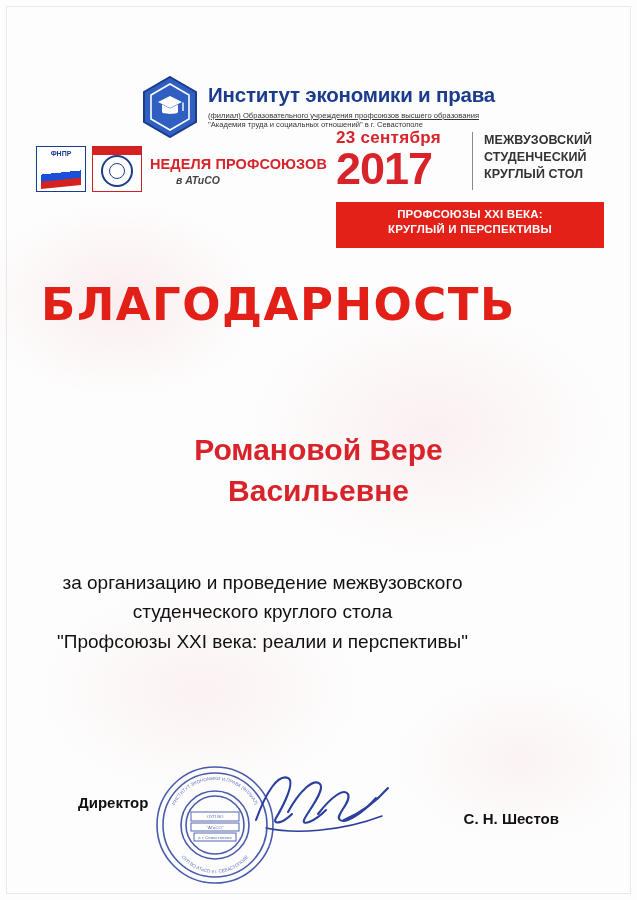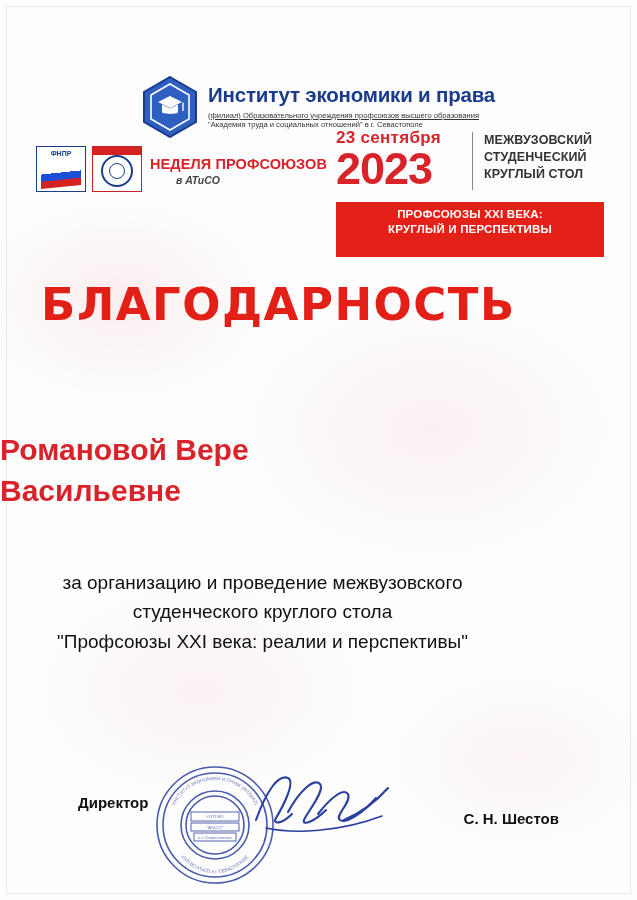--- a/index.html
+++ b/index.html
@@ -208,21 +208,21 @@
     line-height: 1.35;
     letter-spacing: 0.1px;
   }
   .red-strip {
     position: absolute;
     left: 336px; top: 74px;
     width: 268px;
     background: #e32119;
     color: #ffffff;
     text-align: center;
-    padding: 5px 4px 20px 4px;
+    padding: 5px 4px 11px 4px;
     box-sizing: border-box;
     font-size: 11.5px;
     font-weight: bold;
     line-height: 1.3;
     letter-spacing: 0.2px;
   }
 
   
   .award-title {
     position: absolute;
@@ -234,20 +234,21 @@
     color: #e22017;
     letter-spacing: 1.5px;
     font-family: "DejaVu Sans", sans-serif;
   }
 
   
   .recipient {
     position: absolute;
     left: 0; top: 430px;
     width: 637px;
+    text-align: center;
     font-size: 30px;
     font-weight: bold;
     color: #d8232a;
     line-height: 1.35;
   }
 
   
   .body-text {
     position: absolute;
     left: 0; top: 568px;
@@ -328,21 +329,21 @@
       </div>
     </div>
 
     <div class="week-block">
       <div class="week-title">НЕДЕЛЯ ПРОФСОЮЗОВ</div>
       <div class="week-sub">в АТиСО</div>
     </div>
 
     <div class="date-block">
       <div class="date-day">23 сентября</div>
-      <div class="date-year">2023</div>
+      <div class="date-year">2017</div>
     </div>
 
     <div class="vline"></div>
 
     <div class="event-block">
       <div>МЕЖВУЗОВСКИЙ</div>
       <div>СТУДЕНЧЕСКИЙ</div>
       <div>КРУГЛЫЙ СТОЛ</div>
     </div>
 

